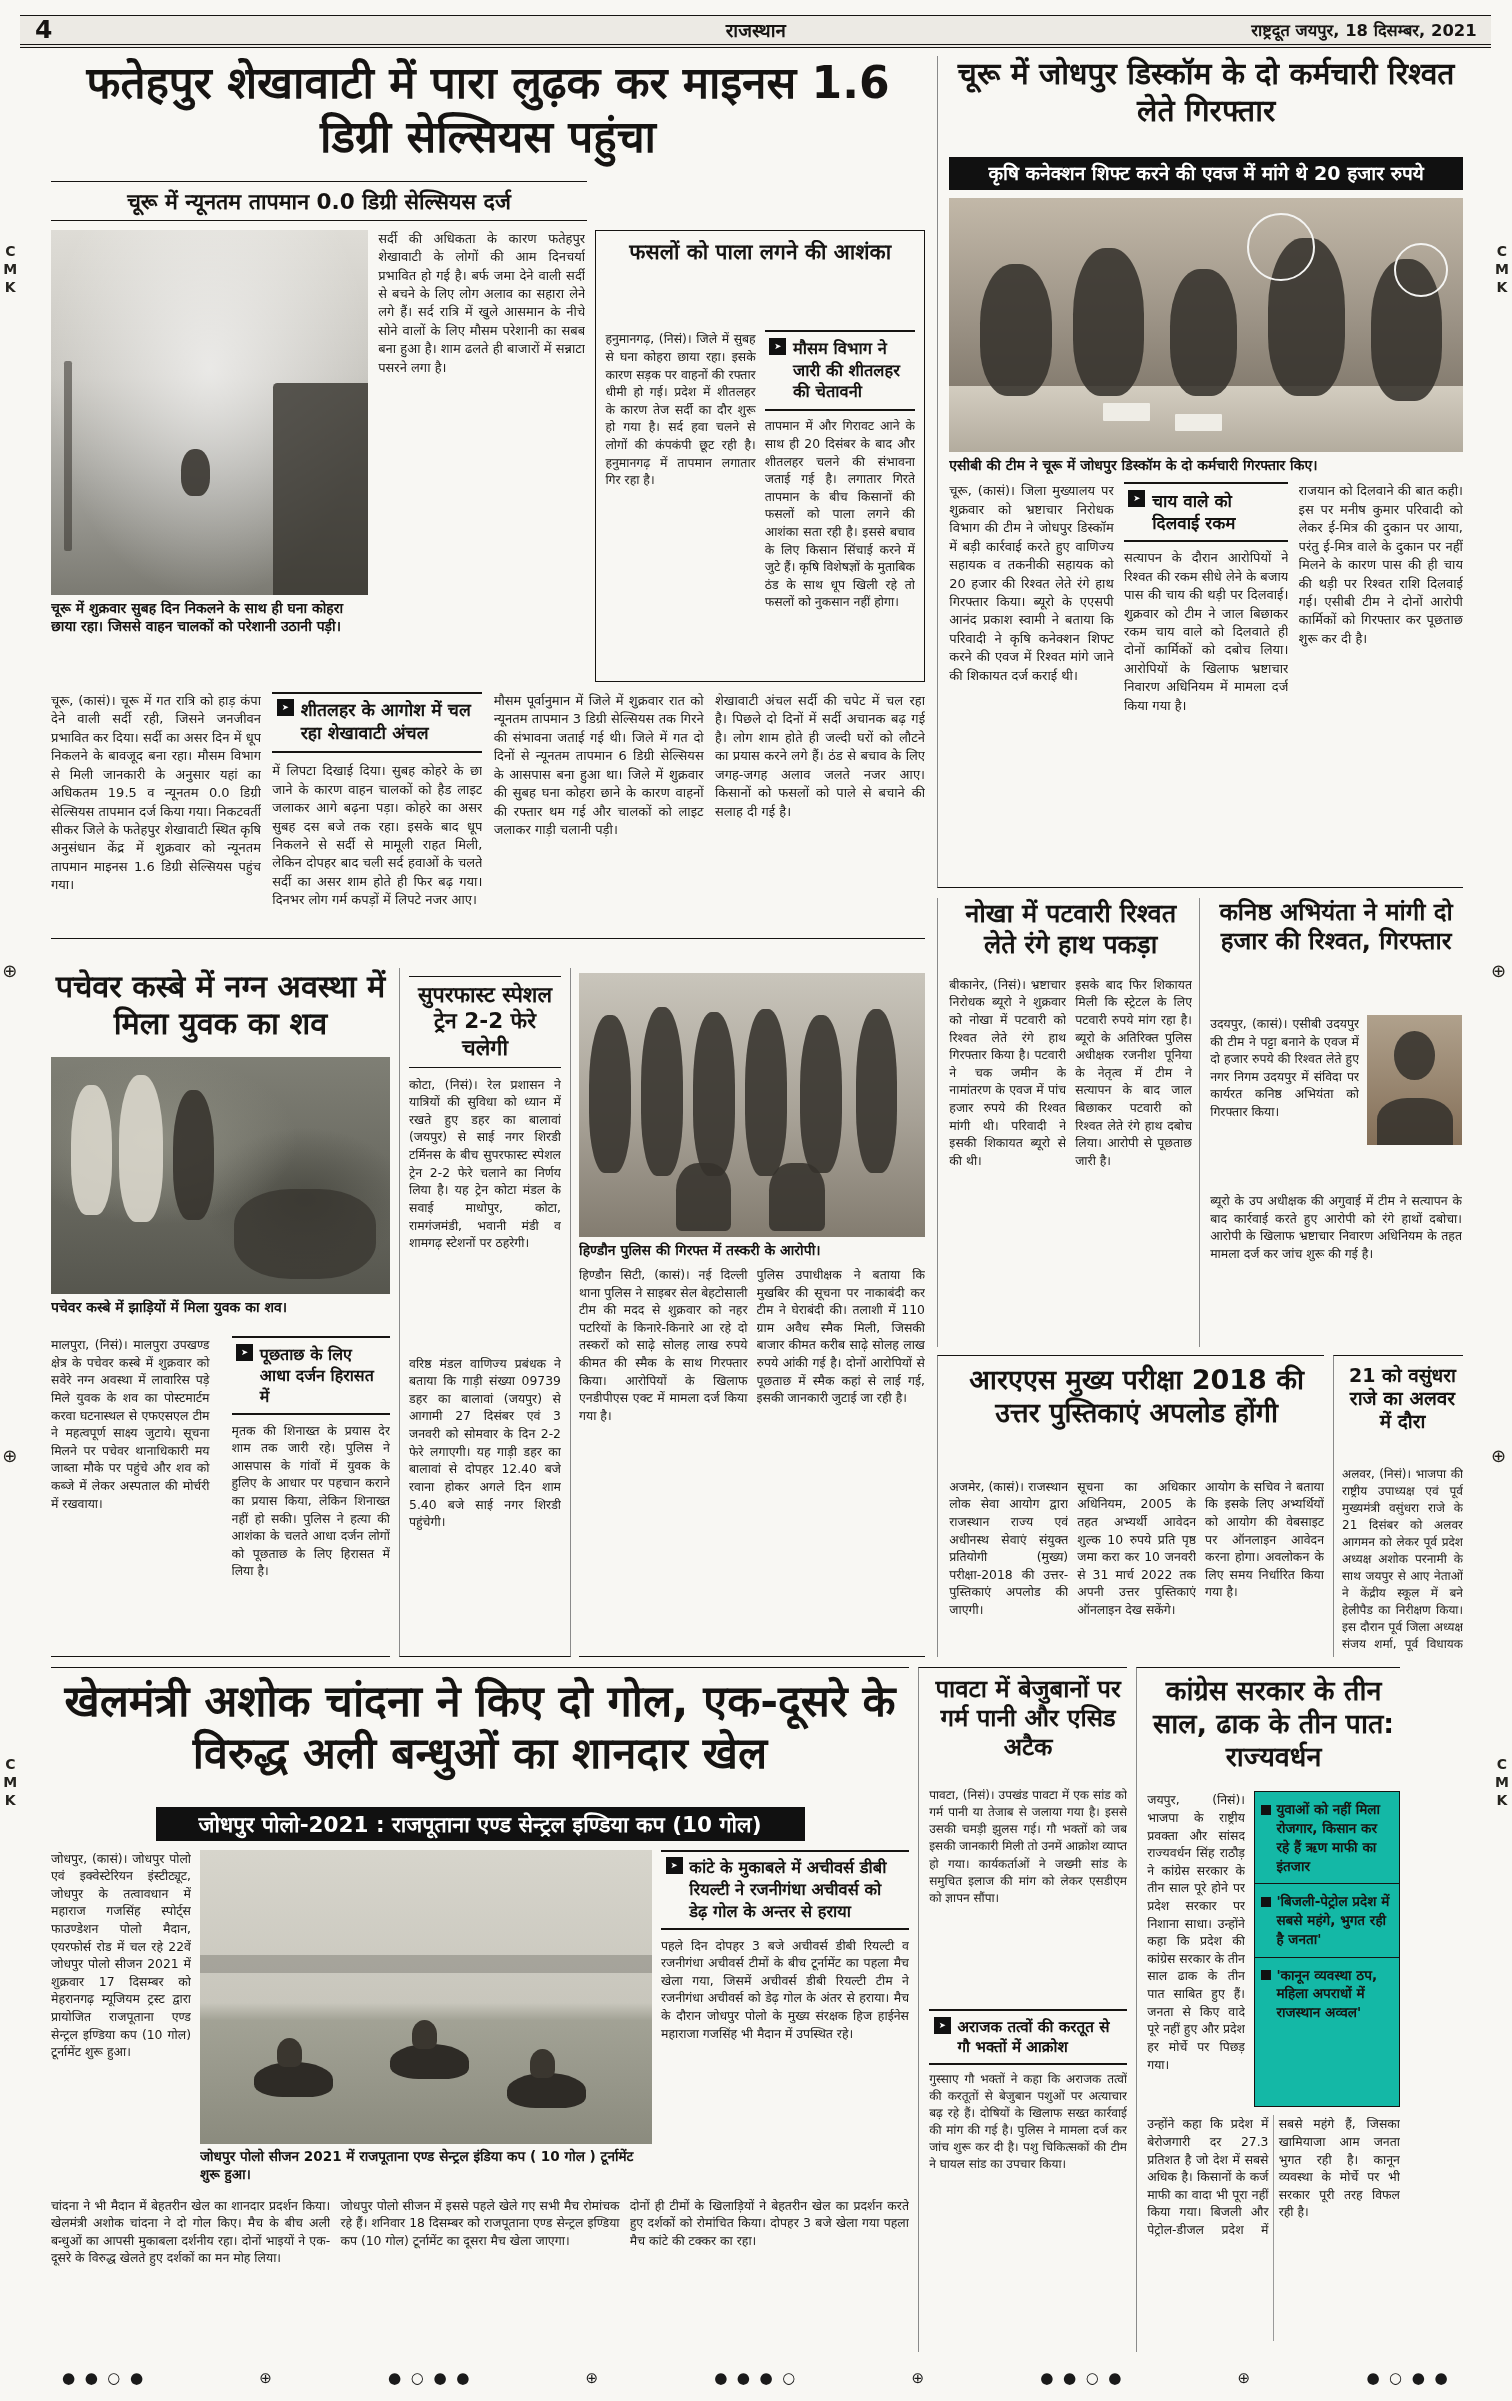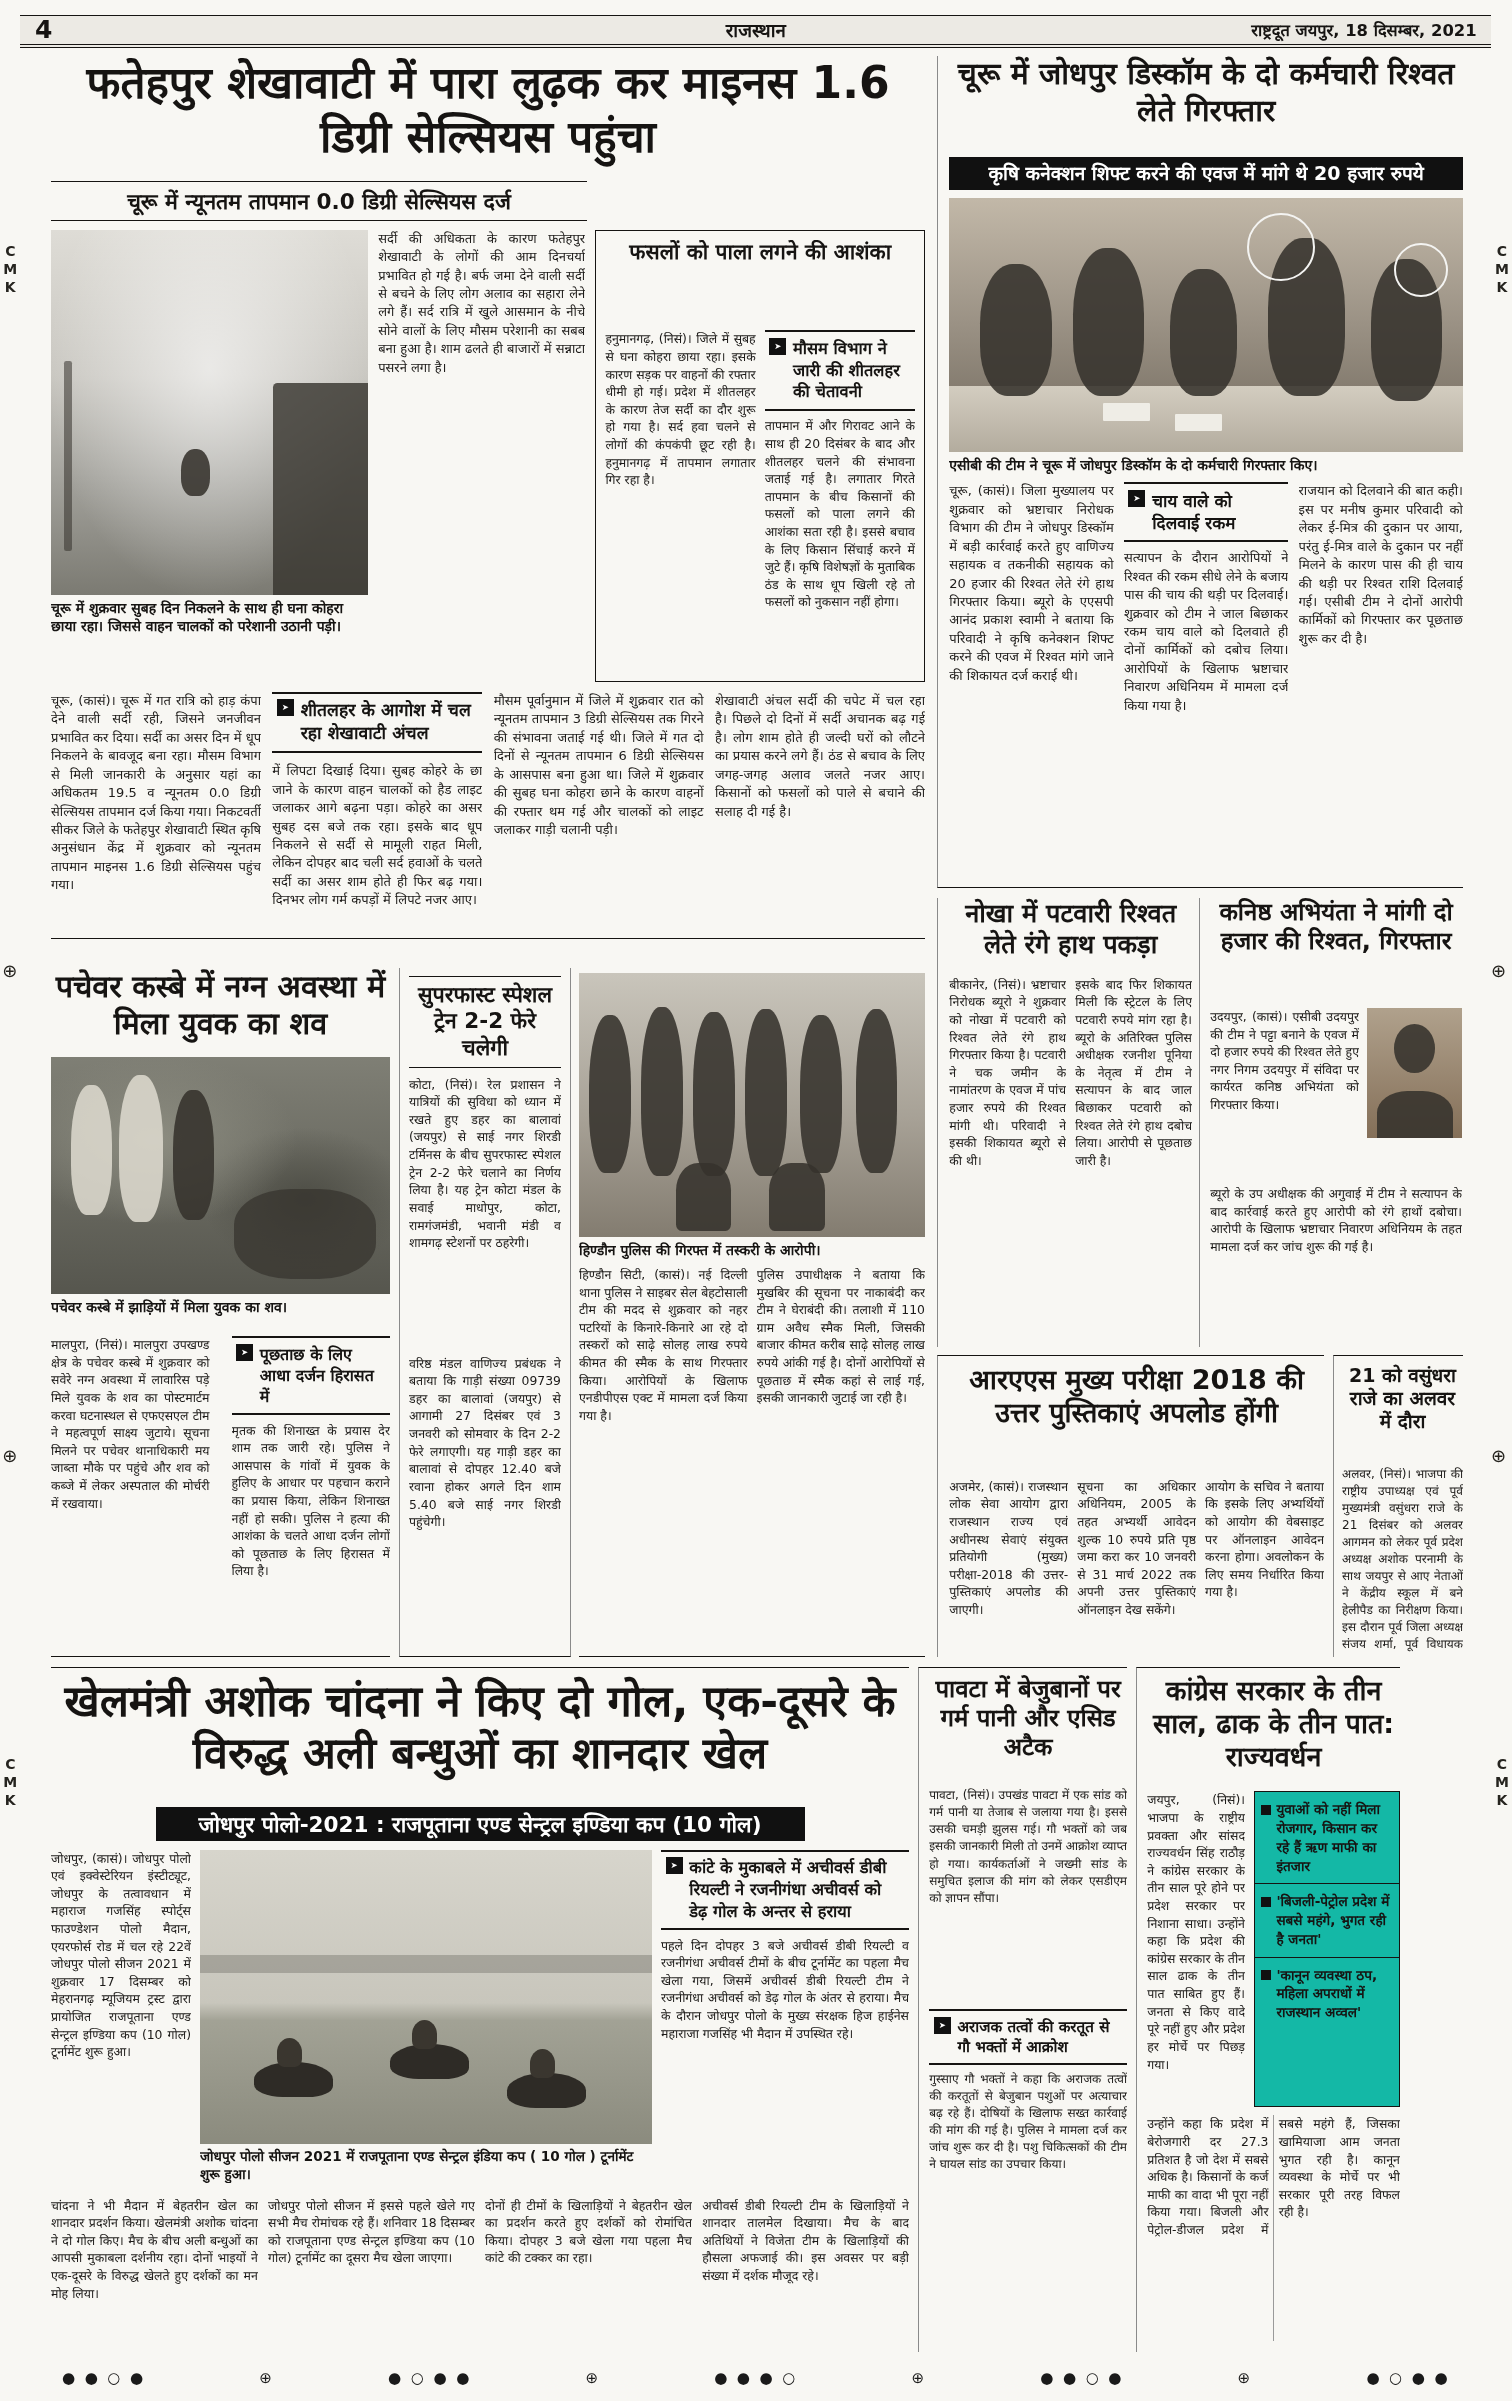--- a/index.html
+++ b/index.html
@@ -138,21 +138,21 @@
   <div class="art" style="left:937px;top:898px;width:255px;height:449px;border-left:0.6px solid #8a8a8a;padding-left:11.3px">
     <div class="hl" style="font-size:25.4px;height:71px">नोखा में पटवारी रिश्वत लेते रंगे हाथ पकड़ा</div>
     <div class="row" style="gap:9px;margin-top:6.8px;height:356px">
       <div class="col body fz22" style="flex:1">बीकानेर, (निसं)। भ्रष्टाचार निरोधक ब्यूरो ने शुक्रवार को नोखा में पटवारी को रिश्वत लेते रंगे हाथ गिरफ्तार किया है। पटवारी ने चक जमीन के नामांतरण के एवज में पांच हजार रुपये की रिश्वत मांगी थी। परिवादी ने इसकी शिकायत ब्यूरो से की थी।</div>
       <div class="col body fz22" style="flex:1">इसके बाद फिर शिकायत मिली कि स्ट्रेटल के लिए पटवारी रुपये मांग रहा है। ब्यूरो के अतिरिक्त पुलिस अधीक्षक रजनीश पूनिया के नेतृत्व में टीम ने सत्यापन के बाद जाल बिछाकर पटवारी को रिश्वत लेते रंगे हाथ दबोच लिया। आरोपी से पूछताछ जारी है।</div>
     </div>
   </div>
 
   <div class="art" style="left:1199px;top:898px;width:263px;height:449px;border-left:0.6px solid #8a8a8a;padding-left:10.2px">
     <div class="hl" style="font-size:24px;height:102px">कनिष्ठ अभियंता ने मांगी दो हजार की रिश्वत, गिरफ्तार</div>
-    <div class="row" style="gap:8px;margin-top:8px;height:169px">
+    <div class="row" style="gap:8px;margin-top:15px;height:169px">
       <div class="col body fz22" style="flex:1">उदयपुर, (कासं)। एसीबी उदयपुर की टीम ने पट्टा बनाने के एवज में दो हजार रुपये की रिश्वत लेते हुए नगर निगम उदयपुर में संविदा पर कार्यरत कनिष्ठ अभियंता को गिरफ्तार किया।</div>
       <div class="photo ph-mug" style="flex:0 0 95px;height:130px">
         <div class="sil" style="left:28%;top:12%;width:44%;height:38%;border-radius:50%"></div>
         <div class="sil" style="left:10%;bottom:-6%;width:80%;height:42%;border-radius:40% 40% 0 0"></div>
       </div>
     </div>
     <div class="body fz22" style="margin-top:8px;height:141px">ब्यूरो के उप अधीक्षक की अगुवाई में टीम ने सत्यापन के बाद कार्रवाई करते हुए आरोपी को रंगे हाथों दबोचा। आरोपी के खिलाफ भ्रष्टाचार निवारण अधिनियम के तहत मामला दर्ज कर जांच शुरू की गई है।</div>
   </div>
 
   <div class="art" style="left:937px;top:1355px;width:387px;height:302px;border-left:0.6px solid #8a8a8a;border-top:1.7px solid #161412;padding:8px 0 0 11.3px">
@@ -239,21 +239,20 @@
           <span class="marker">➤</span>
           <span>कांटे के मुकाबले में अचीवर्स डीबी रियल्टी ने रजनीगंधा अचीवर्स को डेढ़ गोल के अन्तर से हराया</span>
         </div>
         <div class="body fz22" style="margin-top:6.8px">पहले दिन दोपहर 3 बजे अचीवर्स डीबी रियल्टी व रजनीगंधा अचीवर्स टीमों के बीच टूर्नामेंट का पहला मैच खेला गया, जिसमें अचीवर्स डीबी रियल्टी टीम ने रजनीगंधा अचीवर्स को डेढ़ गोल के अंतर से हराया। मैच के दौरान जोधपुर पोलो के मुख्य संरक्षक हिज हाईनेस महाराजा गजसिंह भी मैदान में उपस्थित रहे।</div>
       </div>
     </div>
     <div class="row" style="margin-top:8px;gap:10.2px;height:152px">
       <div class="col body fz22" style="flex:1">चांदना ने भी मैदान में बेहतरीन खेल का शानदार प्रदर्शन किया। खेलमंत्री अशोक चांदना ने दो गोल किए। मैच के बीच अली बन्धुओं का आपसी मुकाबला दर्शनीय रहा। दोनों भाइयों ने एक-दूसरे के विरुद्ध खेलते हुए दर्शकों का मन मोह लिया।</div>
       <div class="col body fz22" style="flex:1">जोधपुर पोलो सीजन में इससे पहले खेले गए सभी मैच रोमांचक रहे हैं। शनिवार 18 दिसम्बर को राजपूताना एण्ड सेन्ट्रल इण्डिया कप (10 गोल) टूर्नामेंट का दूसरा मैच खेला जाएगा।</div>
       <div class="col body fz22" style="flex:1">दोनों ही टीमों के खिलाड़ियों ने बेहतरीन खेल का प्रदर्शन करते हुए दर्शकों को रोमांचित किया। दोपहर 3 बजे खेला गया पहला मैच कांटे की टक्कर का रहा।</div>
-      <div class="col body fz22" style="flex:1">अचीवर्स डीबी रियल्टी टीम के खिलाड़ियों ने शानदार तालमेल दिखाया। मैच के बाद अतिथियों ने विजेता टीम के खिलाड़ियों की हौसला अफजाई की। इस अवसर पर बड़ी संख्या में दर्शक मौजूद रहे।</div>
     </div>
   </div>
 
   <div class="art" style="left:918px;top:1667px;width:209px;height:685px;border-top:1.7px solid #161412;border-left:0.6px solid #8a8a8a;padding:6.8px 0 0 10.2px">
     <div class="hl" style="font-size:24px;height:107px">पावटा में बेजुबानों पर गर्म पानी और एसिड अटैक</div>
     <div class="body fz21" style="margin-top:5.6px;height:215px">पावटा, (निसं)। उपखंड पावटा में एक सांड को गर्म पानी या तेजाब से जलाया गया है। इससे उसकी चमड़ी झुलस गई। गौ भक्तों को जब इसकी जानकारी मिली तो उनमें आक्रोश व्याप्त हो गया। कार्यकर्ताओं ने जख्मी सांड के समुचित इलाज की मांग को लेकर एसडीएम को ज्ञापन सौंपा।</div>
     <div class="inset" style="font-size:15.2px;margin-top:6.8px">
       <span class="marker">➤</span>
       <span>अराजक तत्वों की करतूत से गौ भक्तों में आक्रोश</span>
     </div>

